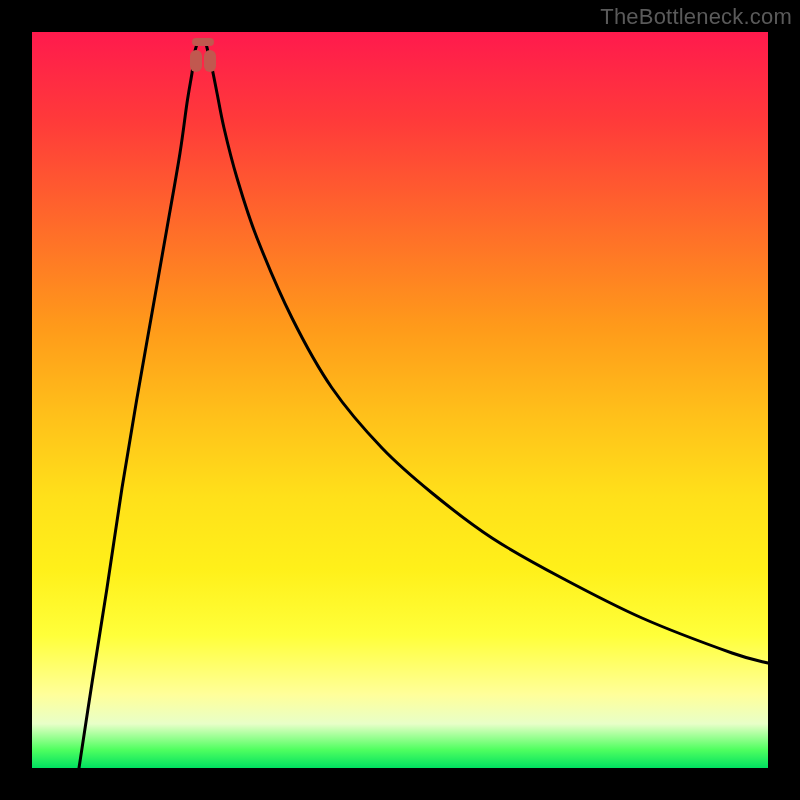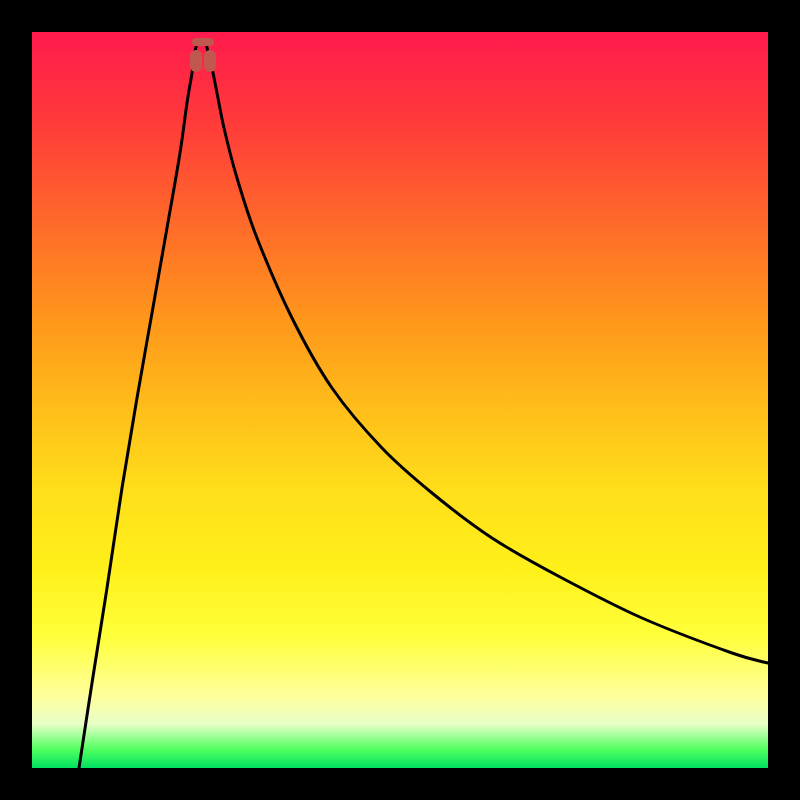--- a/index.html
+++ b/index.html
@@ -39,13 +39,14 @@
           <rect x="160" y="6" width="22" height="8" rx="4" fill="#c1584f"></rect>
         </g>
     </svg>
   </div>
 
   <div class="border top"></div>
   <div class="border bottom"></div>
   <div class="border left"></div>
   <div class="border right"></div>
 
+  <div class="watermark">TheBottleneck.com</div>
 </div>
 
 </body></html>

